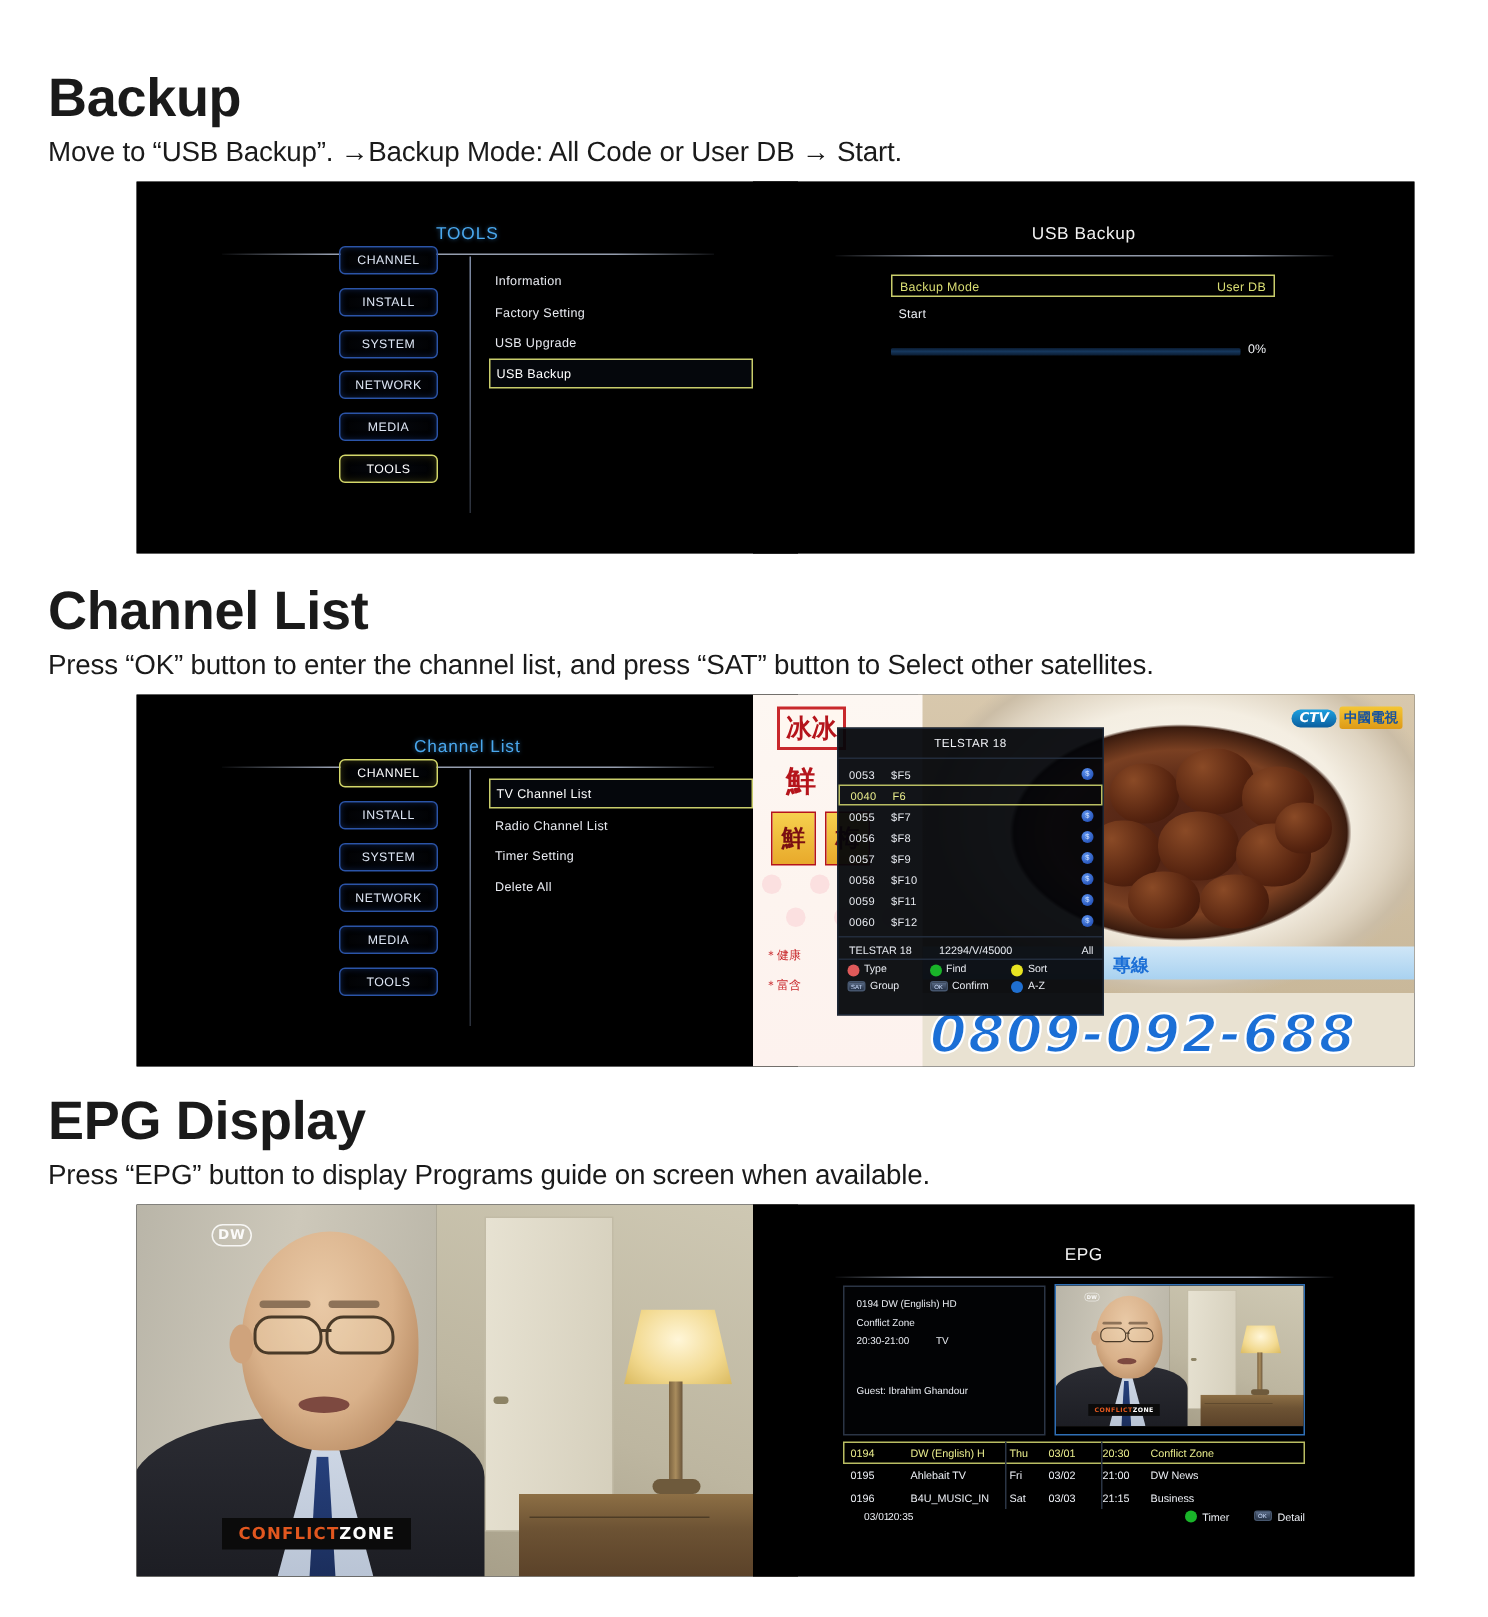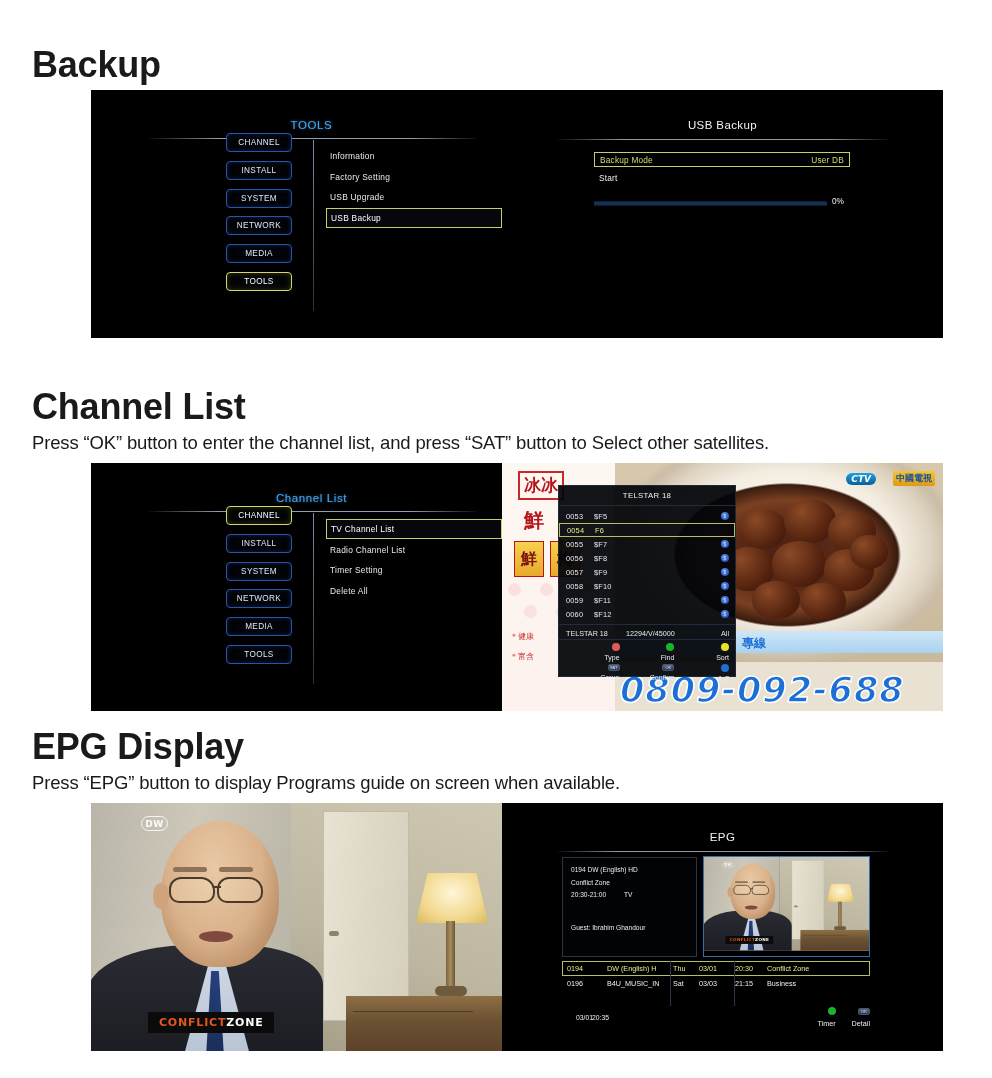--- a/index.html
+++ b/index.html
@@ -160,21 +160,21 @@
     position: absolute;
     background: linear-gradient(180deg,#f6d14e,#e8a92b);
     border: 1px solid #b5141b;
     color: #7a0f12; font-weight: bold;
     font-family: "DejaVu Sans", sans-serif;
     display: flex; align-items: center; justify-content: center;
   }
   .cn-red { position: absolute; color: #c8282c; font-size: 8px; font-family: "DejaVu Sans", sans-serif; white-space: nowrap; }
   .ctv-logo {
     position: absolute; right: 8px; top: 8px;
-    display: flex; align-items: center; gap: 17px;
+    display: flex; align-items: center; gap: 2px;
   }
   .ctv-mark {
     background: linear-gradient(180deg,#1da0e0,#0b5e9e);
     color: #fff; font-weight: bold; font-size: 9px;
     padding: 1px 5px; border-radius: 7px; font-style: italic;
     font-family: "DejaVu Sans", sans-serif;
   }
   .ctv-cn {
     background: linear-gradient(180deg,#f4c634,#de9a17);
     color: #1652a0; font-weight: bold; font-size: 9px;
@@ -234,21 +234,21 @@
   .cl-foot .f1 { width: 60px; }
   .cl-foot .f2 { flex: 1; text-align: left; }
   .cl-foot .f3 { width: 16px; text-align: right; }
   .cl-keys {
     border-top: 1px solid #222c3c;
     padding: 3px 6px;
     display: grid; grid-template-columns: 1fr 1fr 1fr;
     row-gap: 3px;
     font-size: 7px; color: #e8ebf1;
   }
-  .kitem { display: flex; align-items: flex-end; gap: 3px; flex-direction: column; }
+  .kitem { display: flex; align-items: flex-start; gap: 3px; }
   .kdot { width: 8px; height: 8px; border-radius: 50%; flex: none; }
   .kbtn {
     width: 12px; height: 7px; border-radius: 2px; flex: none;
     background: linear-gradient(180deg,#5a6b86,#273449);
     border: 1px solid #46566e;
     font-size: 4px; color: #cfe0ff; display: flex;
     align-items: center; justify-content: center;
   }
 
   
@@ -381,20 +381,21 @@
   .epg-foot .spacer { flex: 1; }
   .epg-foot .kitem { gap: 4px; margin-left: 16px; font-size: 7.2px; }
 </style>
 </head>
 <body>
 
 <div class="page">
 
   <div class="section" style="top:44px;">
     <h2 class="sec-title">Backup</h2>
+    <p class="sec-sub">Move to “USB Backup”. →Backup Mode: All Code or User DB →  Start.</p>
 
     <div class="shots">
 
       <div class="shot left">
         <div class="osd">
           <div class="osd-title">TOOLS</div>
           <div class="osd-hr"></div>
           <div class="osd-vr"></div>
 
           <div class="side-menu">
@@ -512,21 +513,21 @@
         <div class="cl-overlay">
           <div class="cl-head">TELSTAR 18</div>
 
           <div class="cl-rows">
             <div class="cl-row">
               <span class="cl-num">0053</span>
               <span class="cl-name">$F5</span>
               <span class="cl-lock">$</span>
             </div>
             <div class="cl-row sel">
-              <span class="cl-num">0054</span>
+              <span class="cl-num">0040</span>
               <span class="cl-name">F6</span>
             </div>
             <div class="cl-row">
               <span class="cl-num">0055</span>
               <span class="cl-name">$F7</span>
               <span class="cl-lock">$</span>
             </div>
             <div class="cl-row">
               <span class="cl-num">0056</span>
               <span class="cl-name">$F8</span>
@@ -674,20 +675,28 @@
           <div class="epg-table">
             <div class="epg-trow sel">
               <span class="c1">0194</span>
               <span class="c2">DW (English) H</span>
               <span class="c3">Thu</span>
               <span class="c4">03/01</span>
               <span class="c5">20:30</span>
               <span class="c6">Conflict Zone</span>
             </div>
             <div class="epg-trow">
+              <span class="c1">0195</span>
+              <span class="c2">Ahlebait TV</span>
+              <span class="c3">Fri</span>
+              <span class="c4">03/02</span>
+              <span class="c5">21:00</span>
+              <span class="c6">DW News</span>
+            </div>
+            <div class="epg-trow">
               <span class="c1">0196</span>
               <span class="c2">B4U_MUSIC_IN</span>
               <span class="c3">Sat</span>
               <span class="c4">03/03</span>
               <span class="c5">21:15</span>
               <span class="c6">Business</span>
             </div>
           </div>
           <div class="epg-sel-box"></div>
           <div class="epg-div1"></div>

